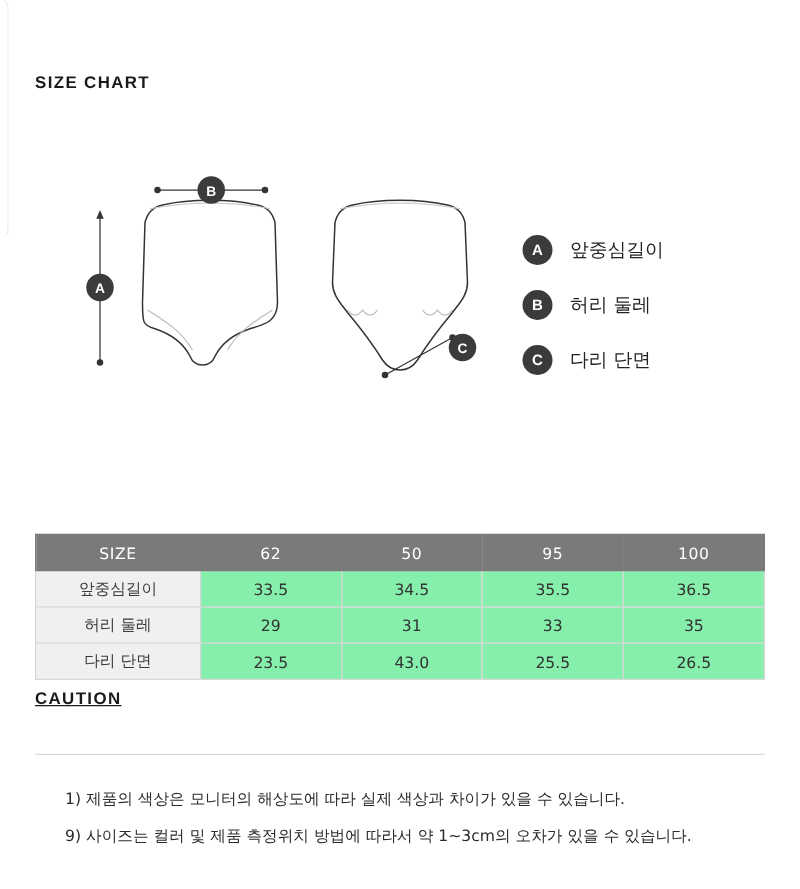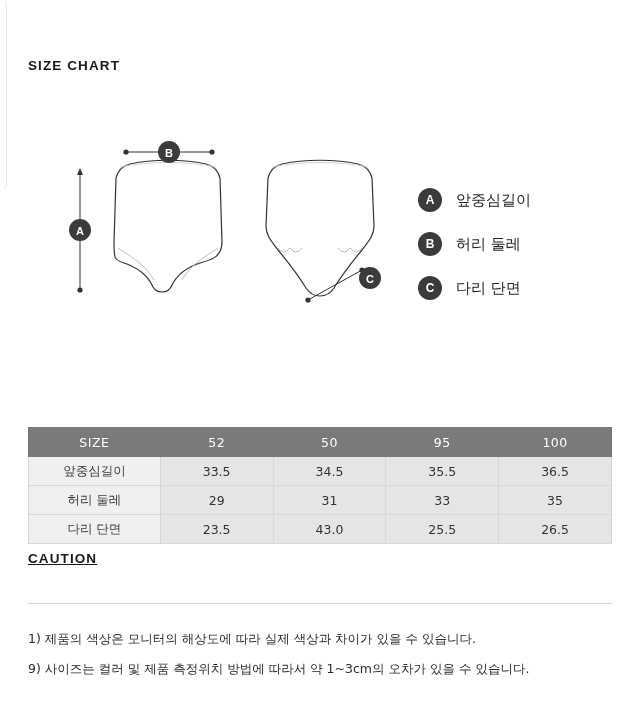--- a/index.html
+++ b/index.html
@@ -121,27 +121,27 @@
     font-weight: normal;
     letter-spacing: 0.5px;
     border-color: #7a7a7a;
   }
   table.size-table tbody th {
     background: #f0f0f0;
     color: #3a3a3a;
     font-weight: normal;
   }
   table.size-table tbody td {
-    background: #e5e5e5;
+    background: #86efac;
   }
 
   
   .caution-list {
     position: absolute;
-    left: 28px;
+    left: 52px;
     top: 624px;
     width: 580px;
   }
   .caution-line {
     font-size: 12.5px;
     line-height: 30px;
     color: #2b2b2b;
     font-family: "DejaVu Sans", "Liberation Sans", sans-serif;
   }
 </style>
@@ -218,21 +218,21 @@
     <colgroup>
       <col style="width:22.6%">
       <col style="width:19.35%">
       <col style="width:19.35%">
       <col style="width:19.35%">
       <col style="width:19.35%">
     </colgroup>
     <thead>
       <tr>
         <th>SIZE</th>
-        <th>52</th>
+        <th>62</th>
         <th>50</th>
         <th>95</th>
         <th>100</th>
       </tr>
     </thead>
     <tbody>
       <tr>
         <th>앞중심길이</th>
         <td>33.5</td>
         <td>34.5</td>

